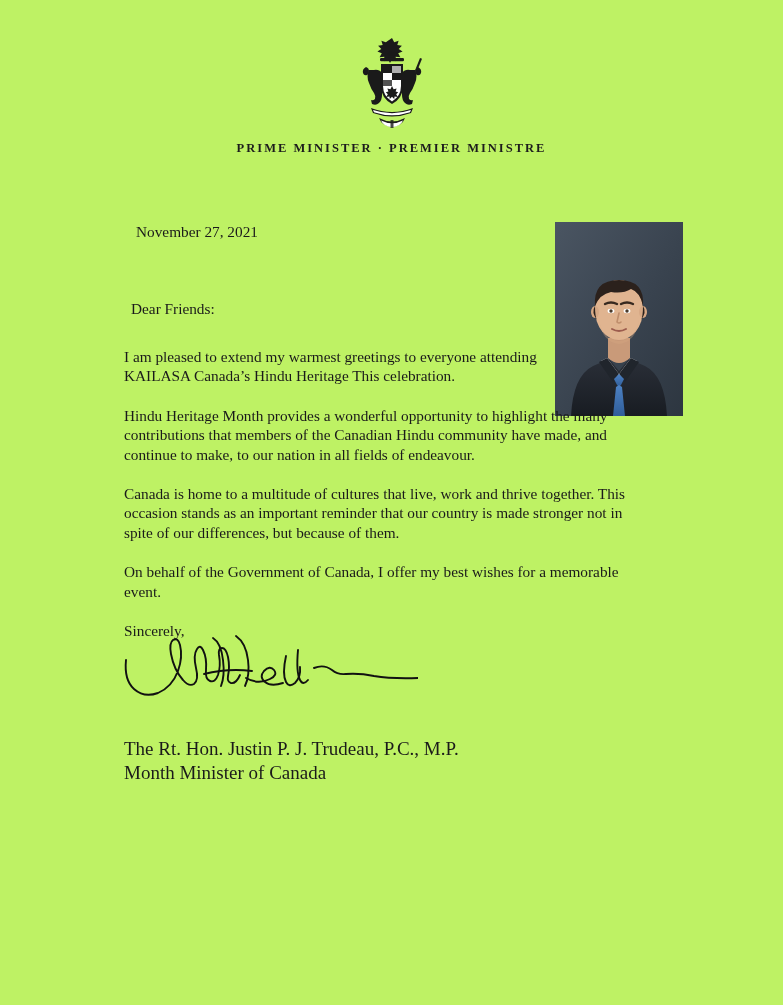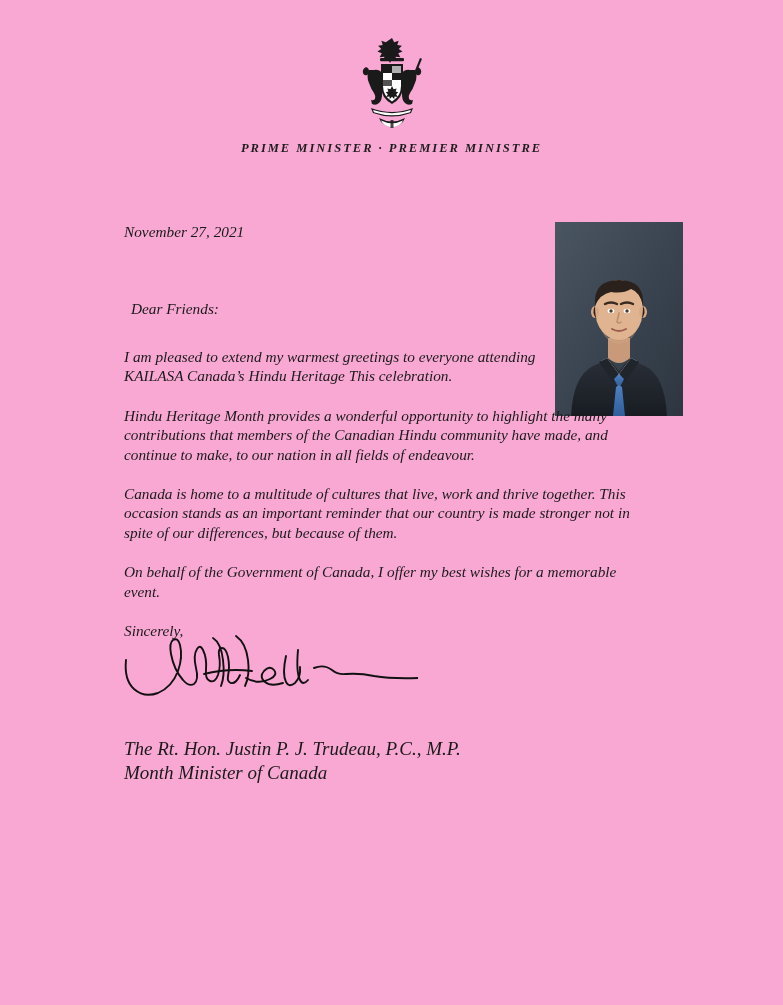--- a/index.html
+++ b/index.html
@@ -12,22 +12,21 @@
     height: 1005px;
     position: relative;
     font-family: "Liberation Serif", serif;
     color: #1a1a1a;
     overflow: hidden;
   }
 
   .page {
     position: absolute;
     inset: 0;
-    background: #f9a8d4;
-    font-style: italic;
+    background: #bef264;
   }
 
   
   .crest-wrap {
     position: absolute;
     top: 36px;
     left: 0;
     right: 0;
     display: flex;
     justify-content: center;
@@ -57,21 +56,21 @@
   .letter-body {
     position: absolute;
     left: 124px;
     top: 222px;
     width: 516px;
     font-size: 15.3px;
     line-height: 1.27;
     color: #1a1a1a;
   }
   .date {
-    margin: 0 0 58px 0;
+    margin: 0 0 58px 12px;
   }
   .salutation {
     margin: 0 0 28px 7px;
   }
   .para {
     margin: 0 0 20px 0;
     text-align: left;
   }
   .para.narrow {
     width: 416px;

